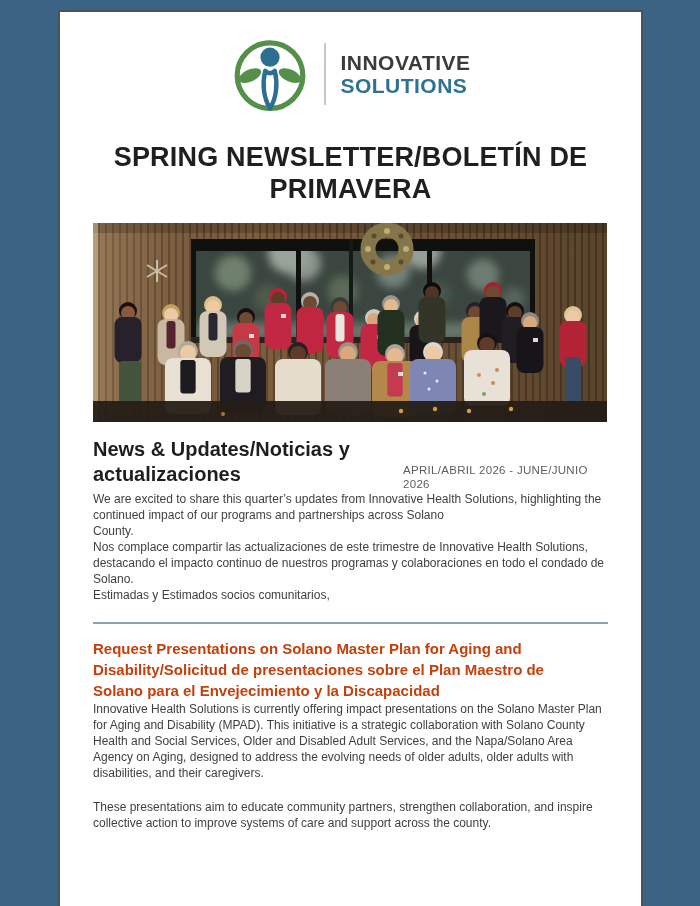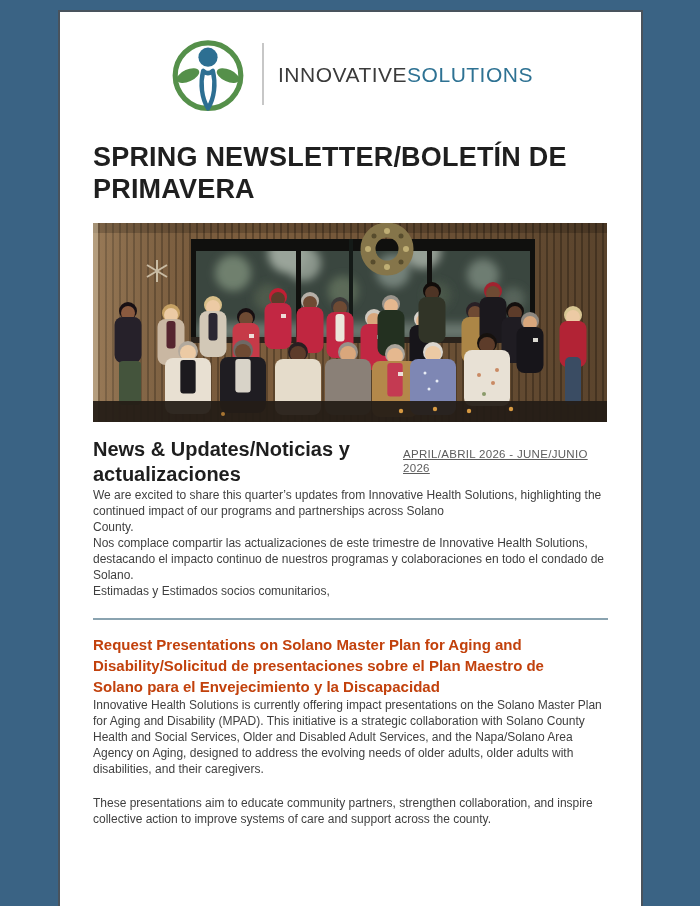--- a/index.html
+++ b/index.html
@@ -11,37 +11,37 @@
   .card{
     position:absolute;left:58px;top:10px;width:585px;height:940px;
     background:#ffffff;border:2px solid #49535d;border-bottom:none;
     box-sizing:border-box;
   }
   .content{padding:0 33px;}
   
   .brand{display:flex;justify-content:center;align-items:center;margin-top:22px;}
   .brand .mark{width:80px;height:80px;flex:0 0 auto;}
   .brand .vrule{width:2px;height:62px;background:#c7c7c7;margin:0 14px;}
-  .brand .words{display:flex;flex-direction:row;line-height:23px;font-weight:normal;
+  .brand .words{display:flex;flex-direction:column;line-height:23px;font-weight:bold;
     font-size:21px;letter-spacing:.5px;}
   .w-innovative{color:#3b3b3b;}
   .w-health{color:#55904a;}
   .w-solutions{color:#2e7293;}
   
   .title{
-    margin-top:27px;font-weight:bold;font-size:27px;line-height:32px;
+    margin-top:27px;text-align:center;font-weight:bold;font-size:27px;line-height:32px;
     color:#1f1f1f;white-space:pre-line;letter-spacing:.2px;
   }
   
   .photo{margin-top:18px;width:514px;height:199px;display:block;}
   
   .newsrow{display:flex;margin-top:15px;}
   .news-heading{flex:1;font-weight:bold;font-size:20px;line-height:25px;color:#1e1e1e;white-space:pre-line;}
-  .issue-date{width:205px;margin-top:10px;font-size:11.5px;line-height:14px;color:#5d5d5d;
-    letter-spacing:.3px;white-space:pre-line;text-decoration:underline;}
+  .issue-date{width:205px;margin-top:26px;font-size:11.5px;line-height:14px;color:#5d5d5d;
+    letter-spacing:.3px;white-space:pre-line;}
   
   .copy{font-size:12px;line-height:16px;color:#3f3f3f;white-space:pre;margin-top:0;}
   .divider{height:2px;background:#8aa3b0;margin-top:19px;}
   .section-heading{margin-top:14px;font-weight:bold;font-size:15px;line-height:21px;
     color:#c2410c;white-space:pre;}
   .mt18{margin-top:18px;}
 </style>
 </head>
 <body>
 

